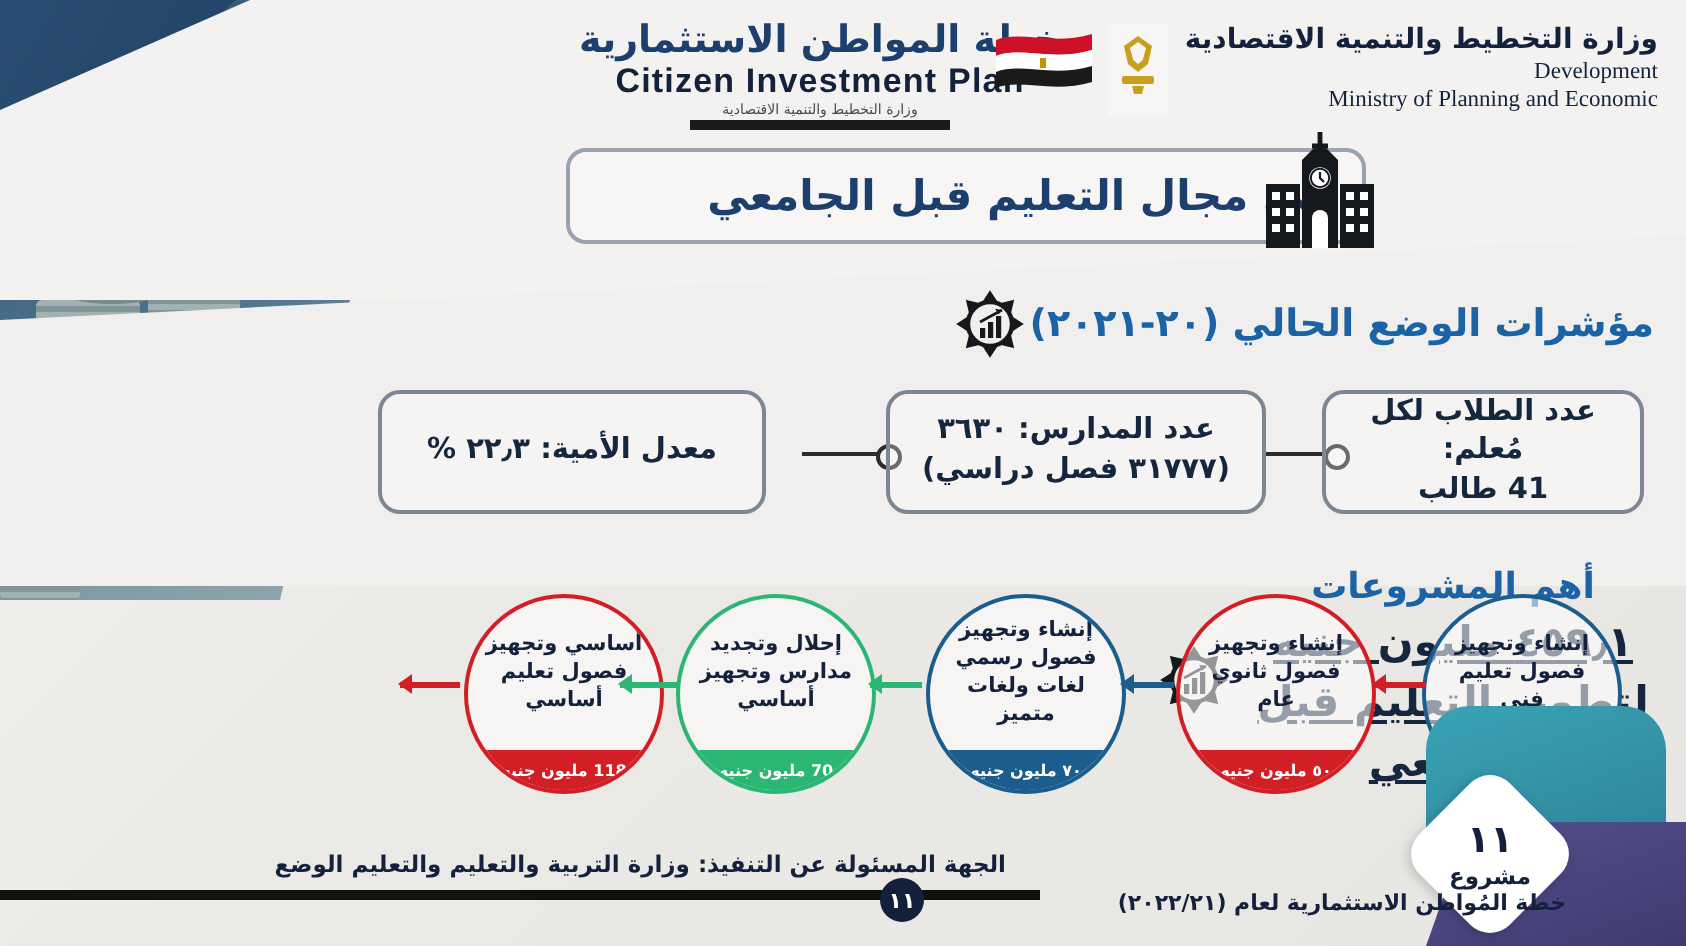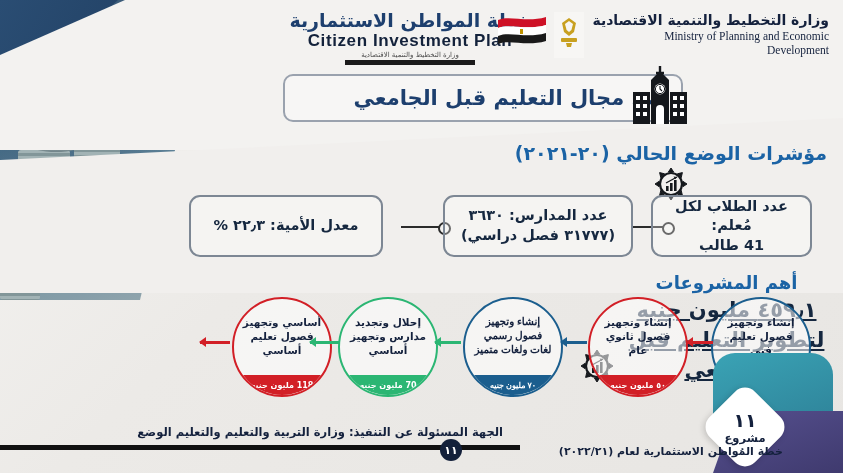--- a/index.html
+++ b/index.html
@@ -64,40 +64,40 @@
     position:absolute;inset:0;border:2px solid #9aa2ae;border-radius:10px;
     background:rgba(255,255,255,.35);
   }
   .title-txt{
     position:absolute;inset:0;display:flex;align-items:center;justify-content:center;
     font-size:21px;font-weight:bold;color:#1d3f6e;padding-left:54px;
   }
   .school-ico{position:absolute;right:-8px;top:-10px;width:66px;height:62px;}
 
   
-  .sec1-head{position:absolute;right:16px;top:142px;display:flex;align-items:center;flex-direction:column;}
+  .sec1-head{position:absolute;right:16px;top:142px;display:flex;align-items:center;}
   .sec1-title{font-size:19px;font-weight:bold;color:#1b63a5;white-space:nowrap;}
   .gear{width:40px;height:40px;}
 
   .ind-row{position:absolute;top:195px;left:0;width:843px;height:62px;}
   .ind-box{
     position:absolute;top:0;border:2px solid #7d8794;border-radius:11px;
     background:rgba(255,255,255,.30);
     display:flex;flex-direction:column;align-items:center;justify-content:center;
     color:#15273f;font-weight:bold;font-size:14.5px;line-height:1.35;text-align:center;
   }
-  .ind1{right:31px;width:157px;height:58px;justify-content:center;}
+  .ind1{right:21px;width:157px;height:58px;justify-content:center;}
   .ind2{right:210px;width:186px;height:58px;}
   .ind3{right:460px;width:190px;height:58px;}
   .knot{position:absolute;top:27px;width:9px;height:9px;border-radius:50%;
         background:#f3f2f0;border:2.2px solid #2b2b2b;}
   .conn{position:absolute;top:31px;height:2px;background:#2b2b2b;}
 
   
-  .sec2-head{position:absolute;right:16px;top:272px;width:250px;display:flex;align-items:flex-end;gap:9px;justify-content:flex-start;}
+  .sec2-head{position:absolute;right:16px;top:283px;width:250px;display:flex;align-items:center;gap:9px;justify-content:flex-start;}
   .sec2-txt{text-align:center;flex:1;}
   .sec2-title{font-size:18px;font-weight:bold;color:#1b63a5;line-height:1.25;}
   .sec2-amount{font-size:21px;font-weight:bold;color:#15273f;line-height:1.45;text-decoration:underline;}
 
   .bubble{
     position:absolute;top:297px;width:96px;height:96px;border-radius:50%;
     background:rgba(255,255,255,.55);display:flex;align-items:center;justify-content:center;
     overflow:hidden;text-align:center;
   }
   .bubble .b-label{
@@ -160,22 +160,22 @@
       <path d="M2 6 C14 1,30 9,50 3 L50 11 C30 17,14 9,2 14 Z" fill="#ce1126"></path>
       <path d="M2 14 C14 9,30 17,50 11 L50 19 C30 25,14 17,2 22 Z" fill="#ffffff"></path>
       <path d="M2 22 C14 17,30 25,50 19 L50 27 C30 33,14 25,2 30 Z" fill="#1a1a1a"></path>
       <path d="M24 15 l3 0 0 5 -3 0 Z" fill="#c09300"></path>
     </svg>
   </div>
 
   <div class="logo-right">
     <div class="min-txt">
       <div class="min-ar">وزارة التخطيط والتنمية الاقتصادية</div>
+      <div class="min-en">Development</div>
       <div class="min-en">Ministry of Planning and Economic</div>
-      <div class="min-en">Development</div>
     </div>
     <svg class="eagle" viewBox="0 0 30 46">
       <rect x="0" y="0" width="30" height="46" fill="#f7f6f4"></rect>
       <path d="M15 6 L22 11 L20 20 L15 24 L10 20 L8 11 Z" fill="#c8a020"></path>
       <path d="M15 9 l4 3 -1.6 6 -2.4 2 -2.4 -2 -1.6 -6 Z" fill="#f7f6f4"></path>
       <rect x="7" y="26" width="16" height="4" rx="1" fill="#c8a020"></rect>
       <path d="M12 31 l6 0 -1 4 -4 0 Z" fill="#c8a020"></path>
     </svg>
   </div>
 
@@ -286,21 +286,21 @@
     <div class="b-val" style="background:#2bb673;">70 مليون جنيه</div>
   </div>
   <div class="arrow" style="right:507px;width:0;"></div>
   <div class="arrow" style="right:508px;width:0;"></div>
   <div class="arrow" style="right:509px;width:0;"></div>
   <div class="arrow" style="right:504px;width:0;"></div>
   <div class="arrow" style="right:503px;width:30px;background:#2bb673;">
     <span style="position:absolute;left:-1px;top:-4px;border-style:solid;border-width:5.5px 7px 5.5px 0;border-color:transparent #2bb673 transparent transparent;"></span>
   </div>
 
-  <div class="bubble" style="right:280px;border:2.5px solid #1b5e8e;font-family:Liberation Serif, serif;">
+  <div class="bubble" style="right:280px;border:2.5px solid #1b5e8e;">
     <div class="b-label">إنشاء وتجهيز فصول رسمي لغات ولغات متميز</div>
     <div class="b-val" style="background:#1b5e8e;">٧٠ مليون جنيه</div>
   </div>
   <div class="arrow" style="right:382px;width:26px;background:#2bb673;">
     <span style="position:absolute;left:-1px;top:-4px;border-style:solid;border-width:5.5px 7px 5.5px 0;border-color:transparent #2bb673 transparent transparent;"></span>
   </div>
 
   <div class="bubble" style="right:155px;border:2.5px solid #d21f26;">
     <div class="b-label">إنشاء وتجهيز فصول ثانوي عام</div>
     <div class="b-val" style="background:#d21f26;">٥٠ مليون جنيه</div>

